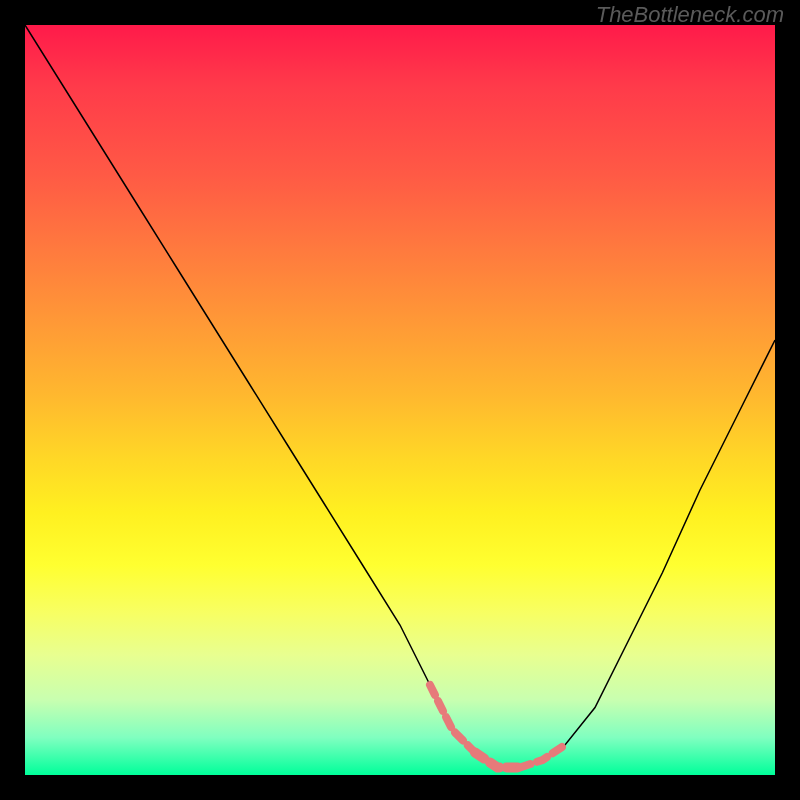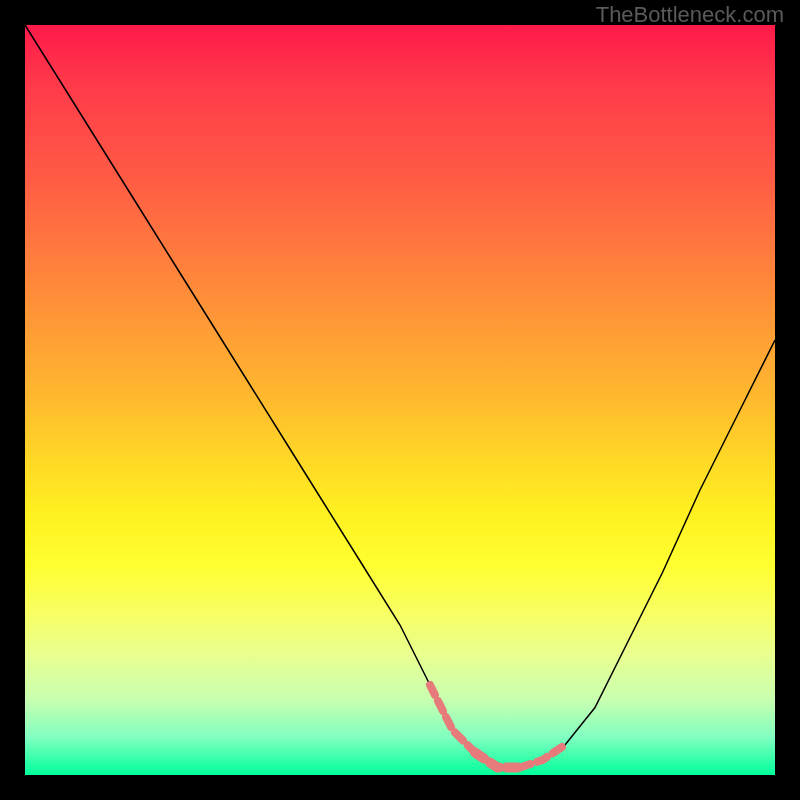--- a/index.html
+++ b/index.html
@@ -6,20 +6,21 @@
   body { width: 800px; height: 800px; background: #000; position: relative; overflow: hidden; }
   .watermark {
     position: absolute;
     top: 2px;
     right: 16px;
     font-family: Arial, sans-serif;
     font-size: 22px;
     font-weight: 500;
     color: #5a5a5a;
     z-index: 10;
+    font-style: italic;
   }
   .plot-area {
     position: absolute;
     top: 25px;
     left: 25px;
     width: 750px;
     height: 750px;
     background: linear-gradient(to bottom,
       #ff1a4a 0%,
       #ff3a4a 8%,

